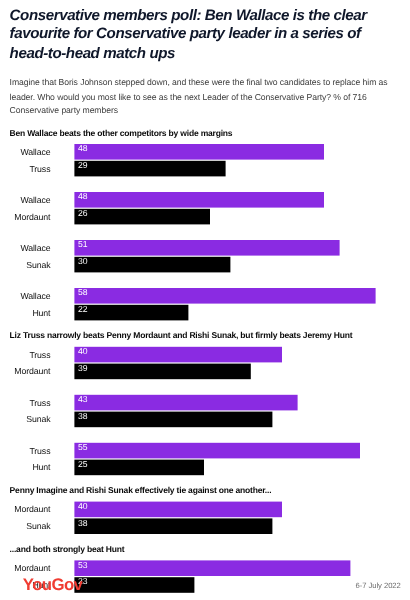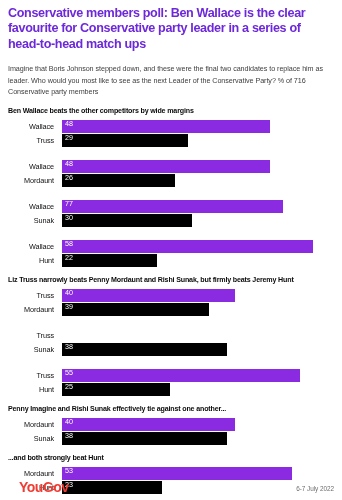--- a/index.html
+++ b/index.html
@@ -14,23 +14,24 @@
     width: 342px;
     height: 500px;
     position: relative;
     padding: 6px 8px 0 8px;
     background: #ffffff;
   }
   .title {
     font-size: 12.6px;
     font-weight: bold;
     line-height: 1.22;
-    color: #6d28d9;
+    color: #0f172a;
     letter-spacing: -0.35px;
     margin-bottom: 6px;
+    font-style: italic;
   }
   .subtitle {
     font-size: 7.2px;
     line-height: 1.62;
     color: #3d3d3d;
     letter-spacing: -0.06px;
     margin-bottom: 9px;
     max-width: 326px;
     margin-top: 11px;
   }
@@ -48,21 +49,21 @@
   .row {
     display: flex;
     align-items: center;
     height: 13px;
     margin-bottom: 1px;
   }
   .row:last-child { margin-bottom: 0; }
   .row-label {
     width: 54px;
     text-align: right;
-    padding-right: 8px;
+    padding-right: 20px;
     font-size: 7.3px;
     color: #111111;
     letter-spacing: -0.1px;
     white-space: nowrap;
     flex: 0 0 54px;
   }
   .bar-track {
     flex: 1 1 auto;
     height: 13px;
     position: relative;
@@ -149,21 +150,21 @@
                 <span class="bar-value">26</span>
               </div>
             </div>
           </div>
         </div>
         <div class="pair">
           <div class="row">
             <div class="row-label">Wallace</div>
             <div class="bar-track">
               <div class="bar purple" style="width: 81.2102%;">
-                <span class="bar-value">77</span>
+                <span class="bar-value">51</span>
               </div>
             </div>
           </div>
           <div class="row">
             <div class="row-label">Sunak</div>
             <div class="bar-track">
               <div class="bar red" style="width: 47.7707%;">
                 <span class="bar-value">30</span>
               </div>
             </div>
@@ -204,20 +205,25 @@
             <div class="bar-track">
               <div class="bar red" style="width: 54.1401%;">
                 <span class="bar-value">39</span>
               </div>
             </div>
           </div>
         </div>
         <div class="pair">
           <div class="row">
             <div class="row-label">Truss</div>
+            <div class="bar-track">
+              <div class="bar purple" style="width: 68.4713%;">
+                <span class="bar-value">43</span>
+              </div>
+            </div>
           </div>
           <div class="row">
             <div class="row-label">Sunak</div>
             <div class="bar-track">
               <div class="bar red" style="width: 60.5096%;">
                 <span class="bar-value">38</span>
               </div>
             </div>
           </div>
         </div>

